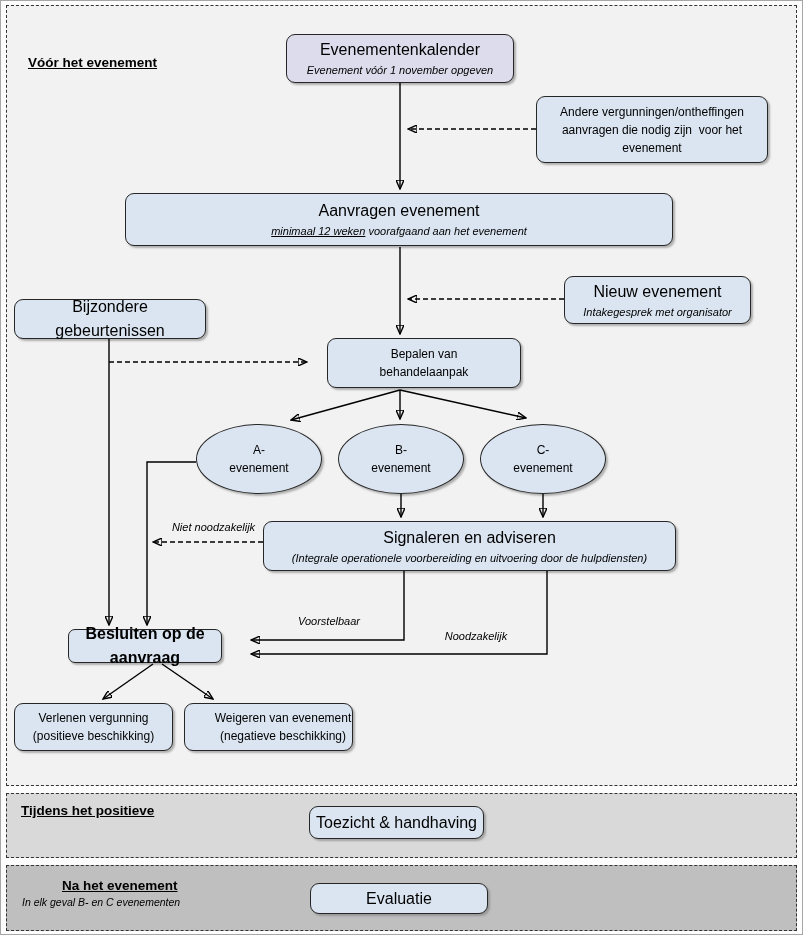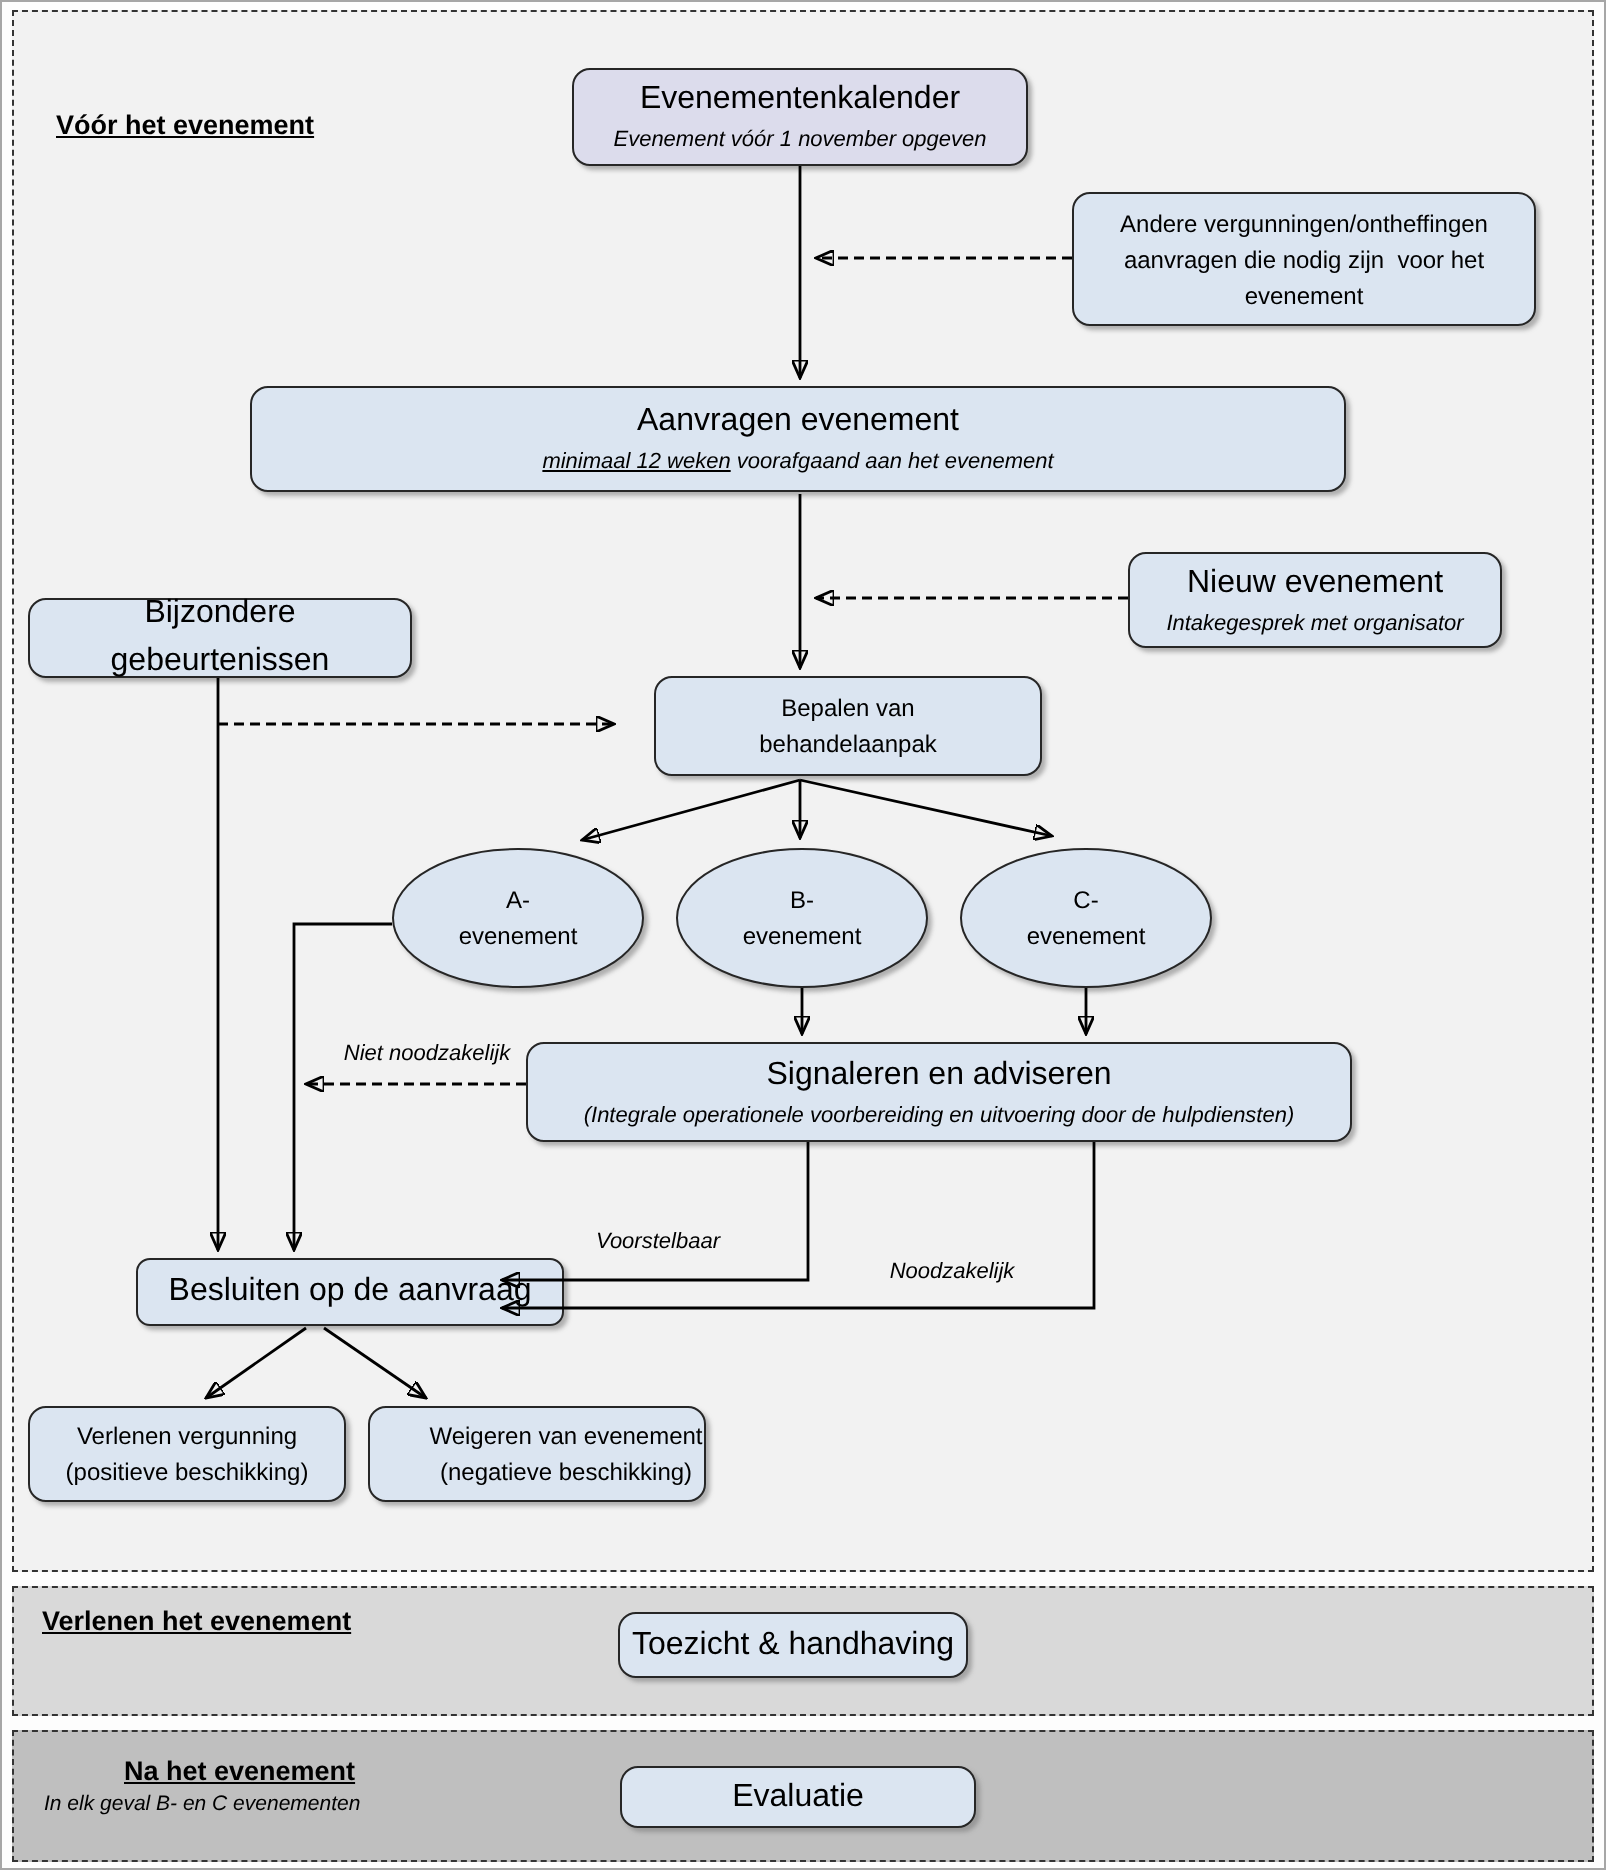--- a/index.html
+++ b/index.html
@@ -49,21 +49,21 @@
 </head>
 <body>
 
 <div id="page">
 
   <div class="section" id="section-before"></div>
   <div class="section" id="section-during"></div>
   <div class="section" id="section-after"></div>
 
   <div class="section-title" style="left:27px;top:26px;margin-top:28px;">Vóór het evenement</div>
-  <div class="section-title" style="left:20px;top:802px;">Verlenen het evenement</div>
+  <div class="section-title" style="left:20px;top:802px;">Tijdens het positieve</div>
   <div class="section-title" style="left:21px;top:877px;padding-left:40px;">Na het evenement</div>
   <div class="section-subtitle" style="left:21px;top:895px;">In elk geval B- en C evenementen</div>
 
   <svg id="flow-svg" width="803" height="935" viewBox="0 0 803 935">
     <defs>
       <marker id="ah" markerWidth="10" markerHeight="8" refX="9" refY="4" orient="auto" markerUnits="userSpaceOnUse">
         <path d="M0,0 L9,4 L0,8 Z" fill="#000" stroke="none"></path>
       </marker>
     </defs>
     <path d="M399,82 V188" marker-end="url(#ah)"></path>
@@ -126,21 +126,21 @@
   <div class="node ellipse" style="left:479px;top:423px;width:126px;height:70px;">
     <div class="nl">C-</div>
     <div class="nl">evenement</div>
   </div>
 
   <div class="node" style="left:262px;top:520px;width:413px;height:50px;">
     <div class="nt">Signaleren en adviseren</div>
     <div class="ns">(Integrale operationele voorbereiding en uitvoering door de hulpdiensten)</div>
   </div>
 
-  <div class="node" style="left:67px;top:628px;width:214px;height:34px;border-radius:7px;">
+  <div class="node" style="left:67px;top:628px;width:154px;height:34px;border-radius:7px;font-weight:bold;">
     <div class="nt">Besluiten op de aanvraag</div>
   </div>
 
   <div class="node" style="left:13px;top:702px;width:159px;height:48px;">
     <div class="nl">Verlenen vergunning</div>
     <div class="nl">(positieve beschikking)</div>
   </div>
   <div class="node" style="left:183px;top:702px;width:169px;height:48px;padding-left:35px;">
     <div class="nl">Weigeren van evenement</div>
     <div class="nl">(negatieve beschikking)</div>

